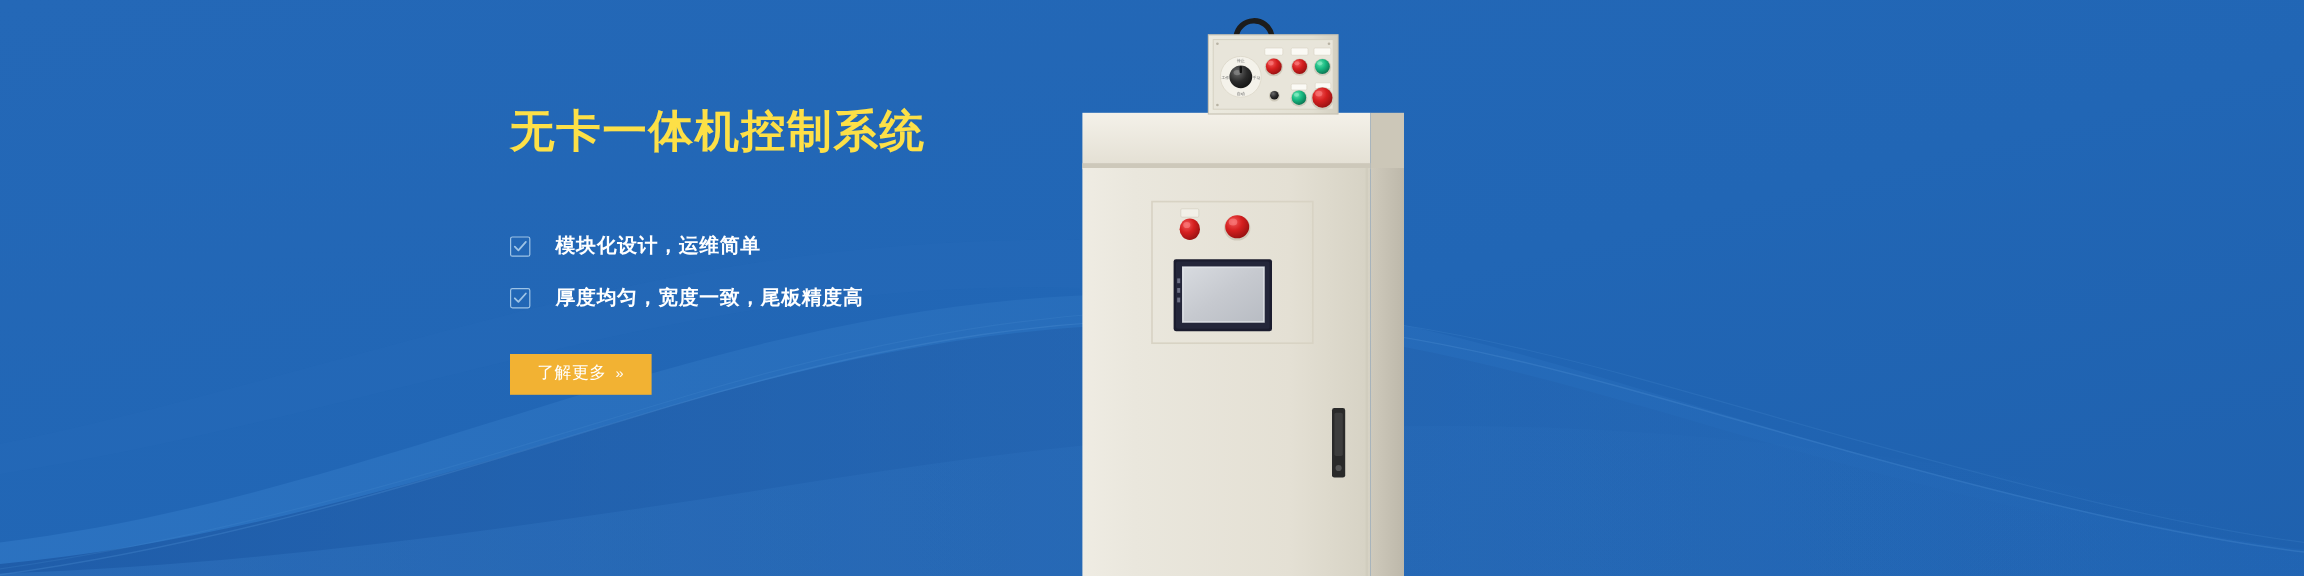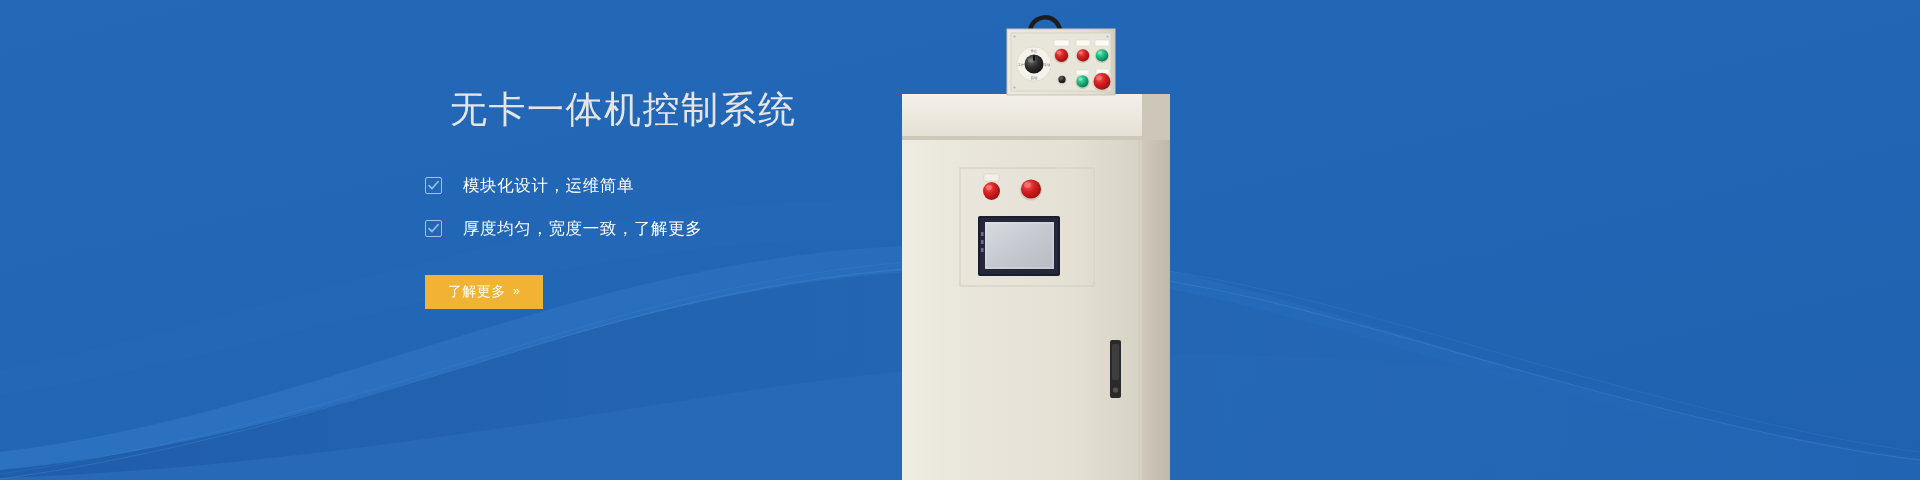--- a/index.html
+++ b/index.html
@@ -22,29 +22,28 @@
 
   
   .content {
     position:absolute;
     left:425px;
     top:88px;
     width:640px;
     z-index:5;
   }
   .hero-title {
-    color:#e5e5e5;
+    color:#fde047;
     font-size:37px;
-    font-weight:normal;
+    font-weight:bold;
     letter-spacing:1.5px;
     line-height:1.2;
     white-space:nowrap;
-    margin-left:25px;
-  }
-  .feature-list { margin-top:42px; }
+  }
+  .feature-list { margin-top:62px;font-weight:bold; }
   .feature-item {
     display:flex;
     align-items:center;
     margin-bottom:21px;
     height:22px;
   }
   .check-box {
     width:17px; height:17px;
     flex:0 0 17px;
     border:1px solid #9dc3e6;
@@ -296,21 +295,21 @@
         <span class="feature-text">模块化设计，运维简单</span>
       </li>
 
 
       <li class="feature-item">
         <span class="check-box">
           <svg width="13" height="13" viewBox="0 0 13 13" aria-hidden="true">
             <path d="M2 6.6 L5 9.6 L11.2 2.6" fill="none" stroke="#9dc3e6" stroke-width="1.5" stroke-linecap="round" stroke-linejoin="round"></path>
           </svg>
         </span>
-        <span class="feature-text">厚度均匀，宽度一致，了解更多</span>
+        <span class="feature-text">厚度均匀，宽度一致，尾板精度高</span>
       </li>
 
     </ul>
 
     <a href="#" class="cta-button">
       <span class="cta-label">了解更多</span>
       <span class="cta-arrow">»</span>
     </a>
 
   </div>

